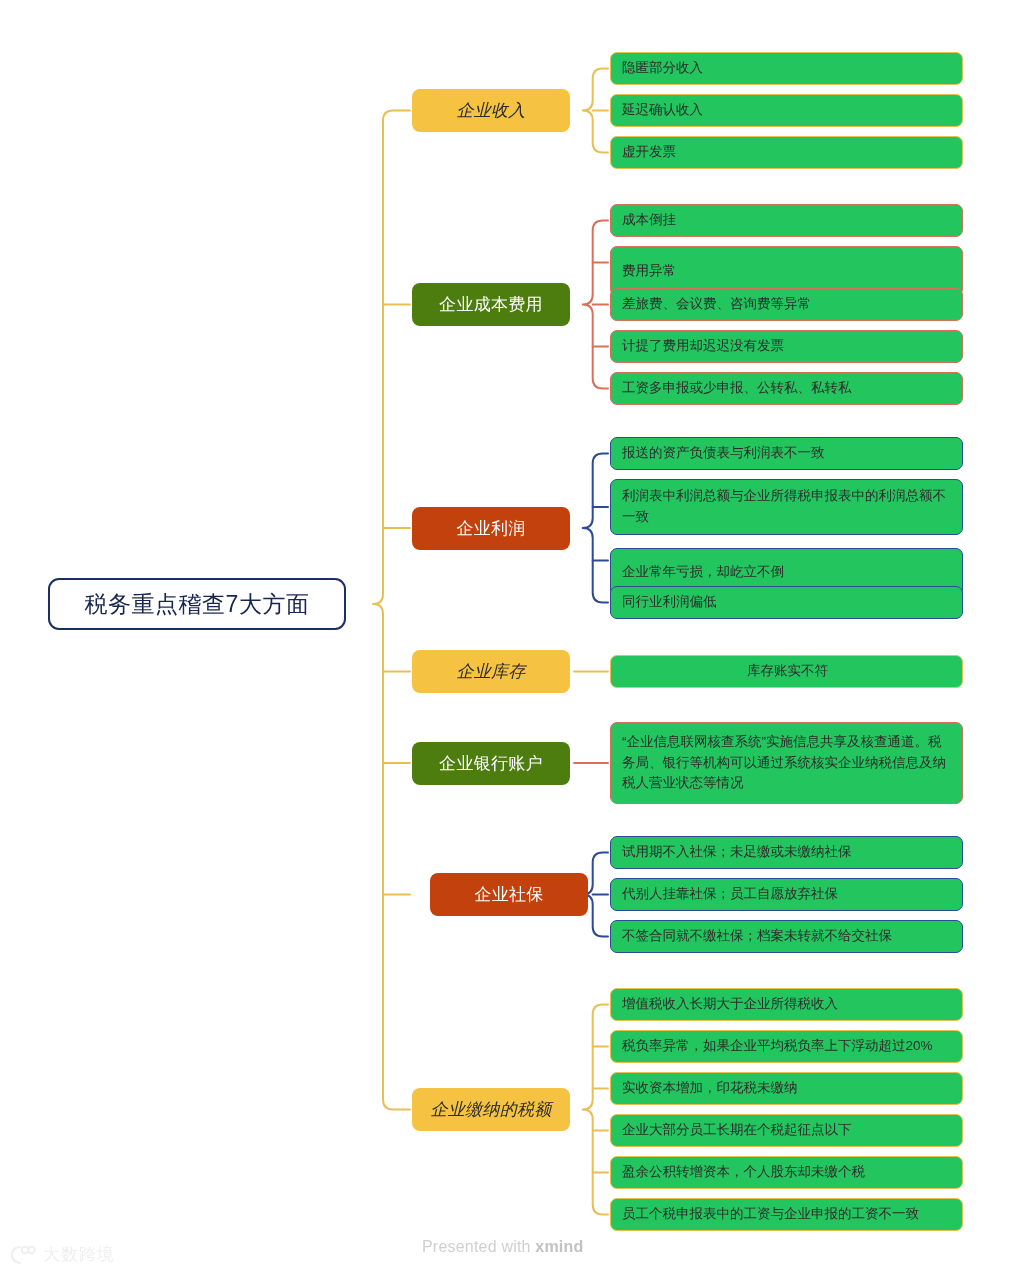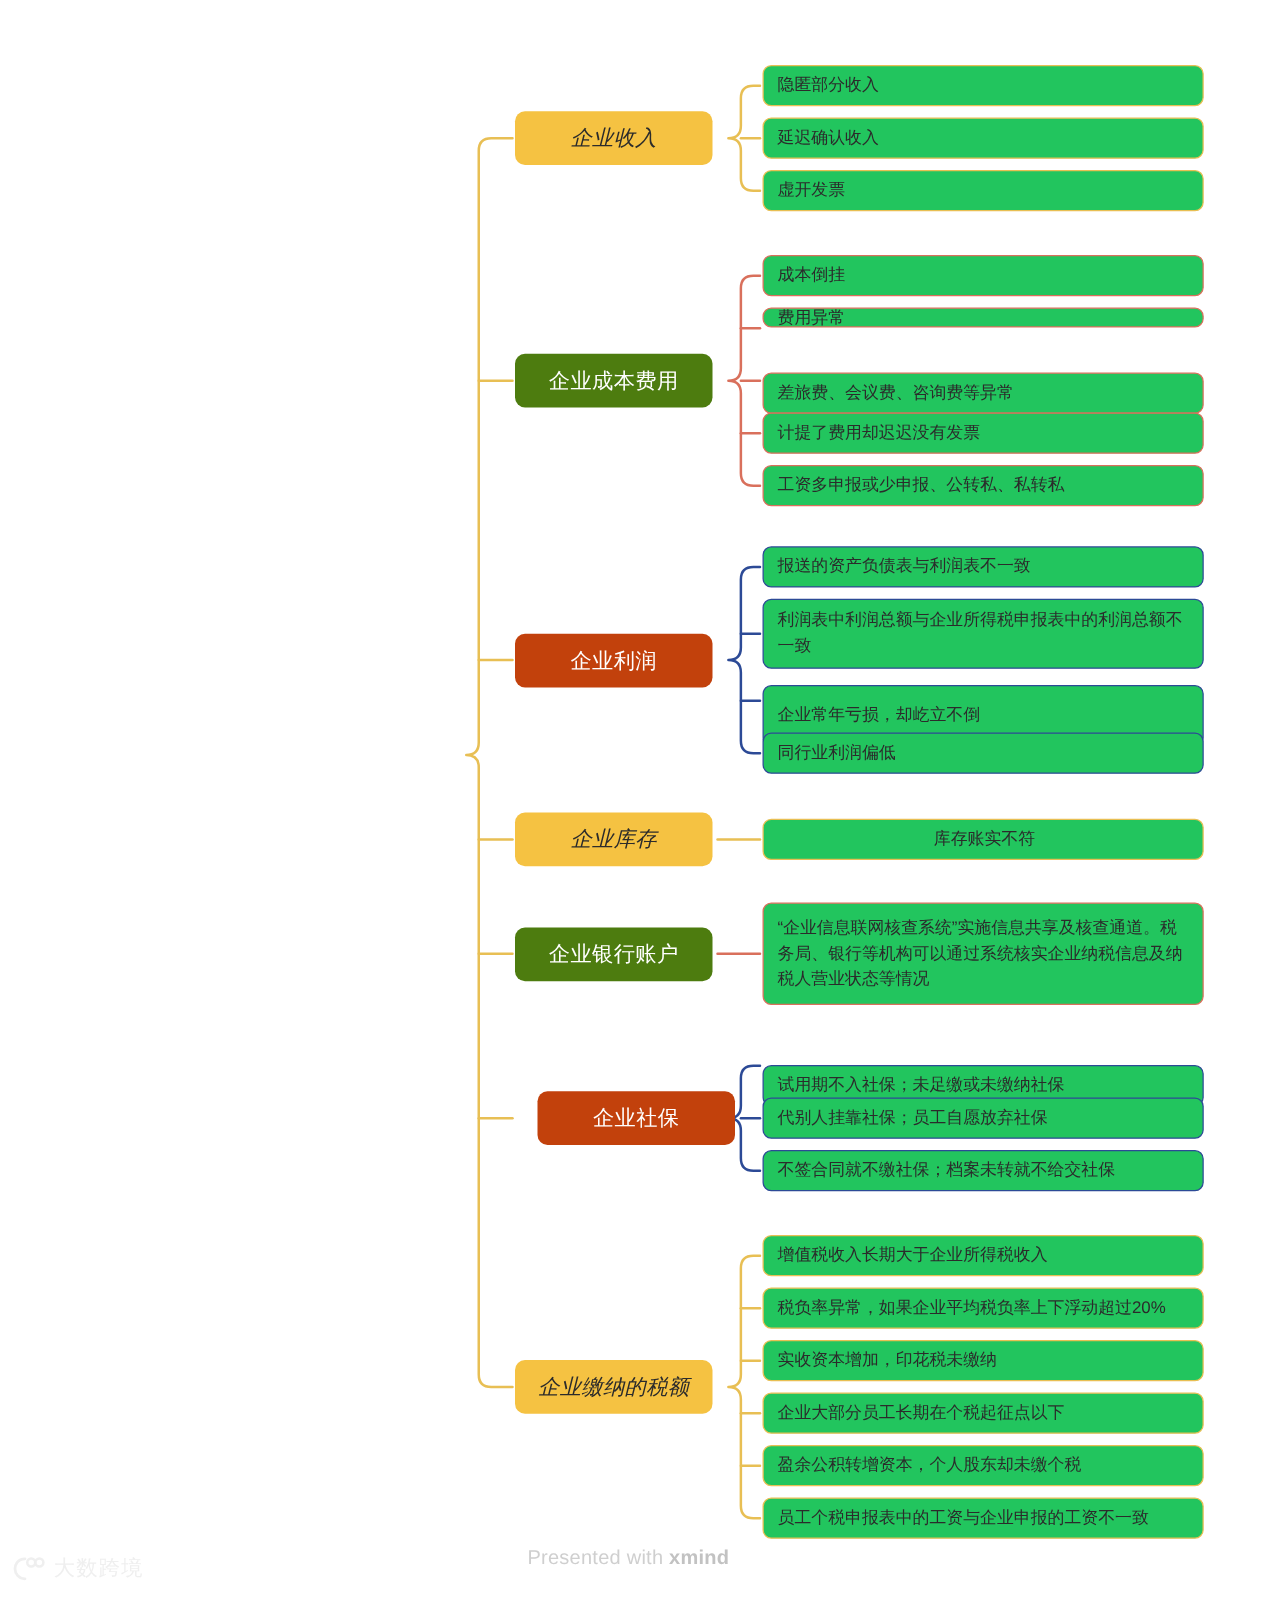--- a/index.html
+++ b/index.html
@@ -149,41 +149,44 @@
       <path d="M 592.7 1130.5 L 608 1130.5" fill="none" stroke="#e8bf54" stroke-width="2" stroke-linecap="round" stroke-linejoin="round"></path>
       <path d="M 592.7 1172.5 L 608 1172.5" fill="none" stroke="#e8bf54" stroke-width="2" stroke-linecap="round" stroke-linejoin="round"></path>
       <path d="M 410 110.5 L 393 110.5 Q 383 110.5 383 120.5 L 383 594 Q 383 604 373 604 Q 383 604 383 614 L 383 1099.5 Q 383 1109.5 393 1109.5 L 410 1109.5" fill="none" stroke="#e8bf54" stroke-width="2" stroke-linecap="round" stroke-linejoin="round"></path>
       <path d="M 383 304.5 L 410 304.5" fill="none" stroke="#e8bf54" stroke-width="2" stroke-linecap="round" stroke-linejoin="round"></path>
       <path d="M 383 528 L 410 528" fill="none" stroke="#e8bf54" stroke-width="2" stroke-linecap="round" stroke-linejoin="round"></path>
       <path d="M 383 671.5 L 410 671.5" fill="none" stroke="#e8bf54" stroke-width="2" stroke-linecap="round" stroke-linejoin="round"></path>
       <path d="M 383 763 L 410 763" fill="none" stroke="#e8bf54" stroke-width="2" stroke-linecap="round" stroke-linejoin="round"></path>
       <path d="M 383 894.5 L 410 894.5" fill="none" stroke="#e8bf54" stroke-width="2" stroke-linecap="round" stroke-linejoin="round"></path>
     </svg>
 
+  <div class="root-node">
+    <span class="root-text">税务重点稽查7大方面</span>
+  </div>
 
   <div id="nodes">
       <div class="leaf-box amber" style="top: 52px; height: 33px;">
         <span class="leaf-text">隐匿部分收入</span>
       </div>
       <div class="leaf-box amber" style="top: 94px; height: 33px;">
         <span class="leaf-text">延迟确认收入</span>
       </div>
       <div class="leaf-box amber" style="top: 136px; height: 33px;">
         <span class="leaf-text">虚开发票</span>
       </div>
       <div class="branch-pill amber" style="top: 89px;">
         <span class="pill-text">企业收入</span>
       </div>
       <div class="leaf-box salmon" style="top: 204px; height: 33px;">
         <span class="leaf-text">成本倒挂</span>
       </div>
-      <div class="leaf-box salmon" style="top: 246px; height: 16px; text-align: center;">
+      <div class="leaf-box salmon" style="top: 246px; height: 50px; text-align: center;">
         <span class="leaf-text">费用异常</span>
       </div>
-      <div class="leaf-box salmon" style="top: 288px; height: 33px; margin-top: 10px;">
+      <div class="leaf-box salmon" style="top: 288px; height: 33px;">
         <span class="leaf-text">差旅费、会议费、咨询费等异常</span>
       </div>
       <div class="leaf-box salmon" style="top: 330px; height: 33px;">
         <span class="leaf-text">计提了费用却迟迟没有发票</span>
       </div>
       <div class="leaf-box salmon" style="top: 372px; height: 33px;">
         <span class="leaf-text">工资多申报或少申报、公转私、私转私</span>
       </div>
       <div class="branch-pill salmon" style="top: 283px;">
         <span class="pill-text">企业成本费用</span>
@@ -208,21 +211,21 @@
       </div>
       <div class="branch-pill amber" style="top: 650px;">
         <span class="pill-text">企业库存</span>
       </div>
       <div class="leaf-box salmon" style="top: 722px; height: 82px;">
         <span class="leaf-text">“企业信息联网核查系统”实施信息共享及核查通道。税务局、银行等机构可以通过系统核实企业纳税信息及纳税人营业状态等情况</span>
       </div>
       <div class="branch-pill salmon" style="top: 742px;">
         <span class="pill-text">企业银行账户</span>
       </div>
-      <div class="leaf-box navy" style="top: 836px; height: 33px; margin-top: 16px;">
+      <div class="leaf-box navy" style="top: 836px; height: 33px;">
         <span class="leaf-text">试用期不入社保；未足缴或未缴纳社保</span>
       </div>
       <div class="leaf-box navy" style="top: 878px; height: 33px;">
         <span class="leaf-text">代别人挂靠社保；员工自愿放弃社保</span>
       </div>
       <div class="leaf-box navy" style="top: 920px; height: 33px;">
         <span class="leaf-text">不签合同就不缴社保；档案未转就不给交社保</span>
       </div>
       <div class="branch-pill navy" style="top: 873px; margin-left: 18px;">
         <span class="pill-text">企业社保</span>

